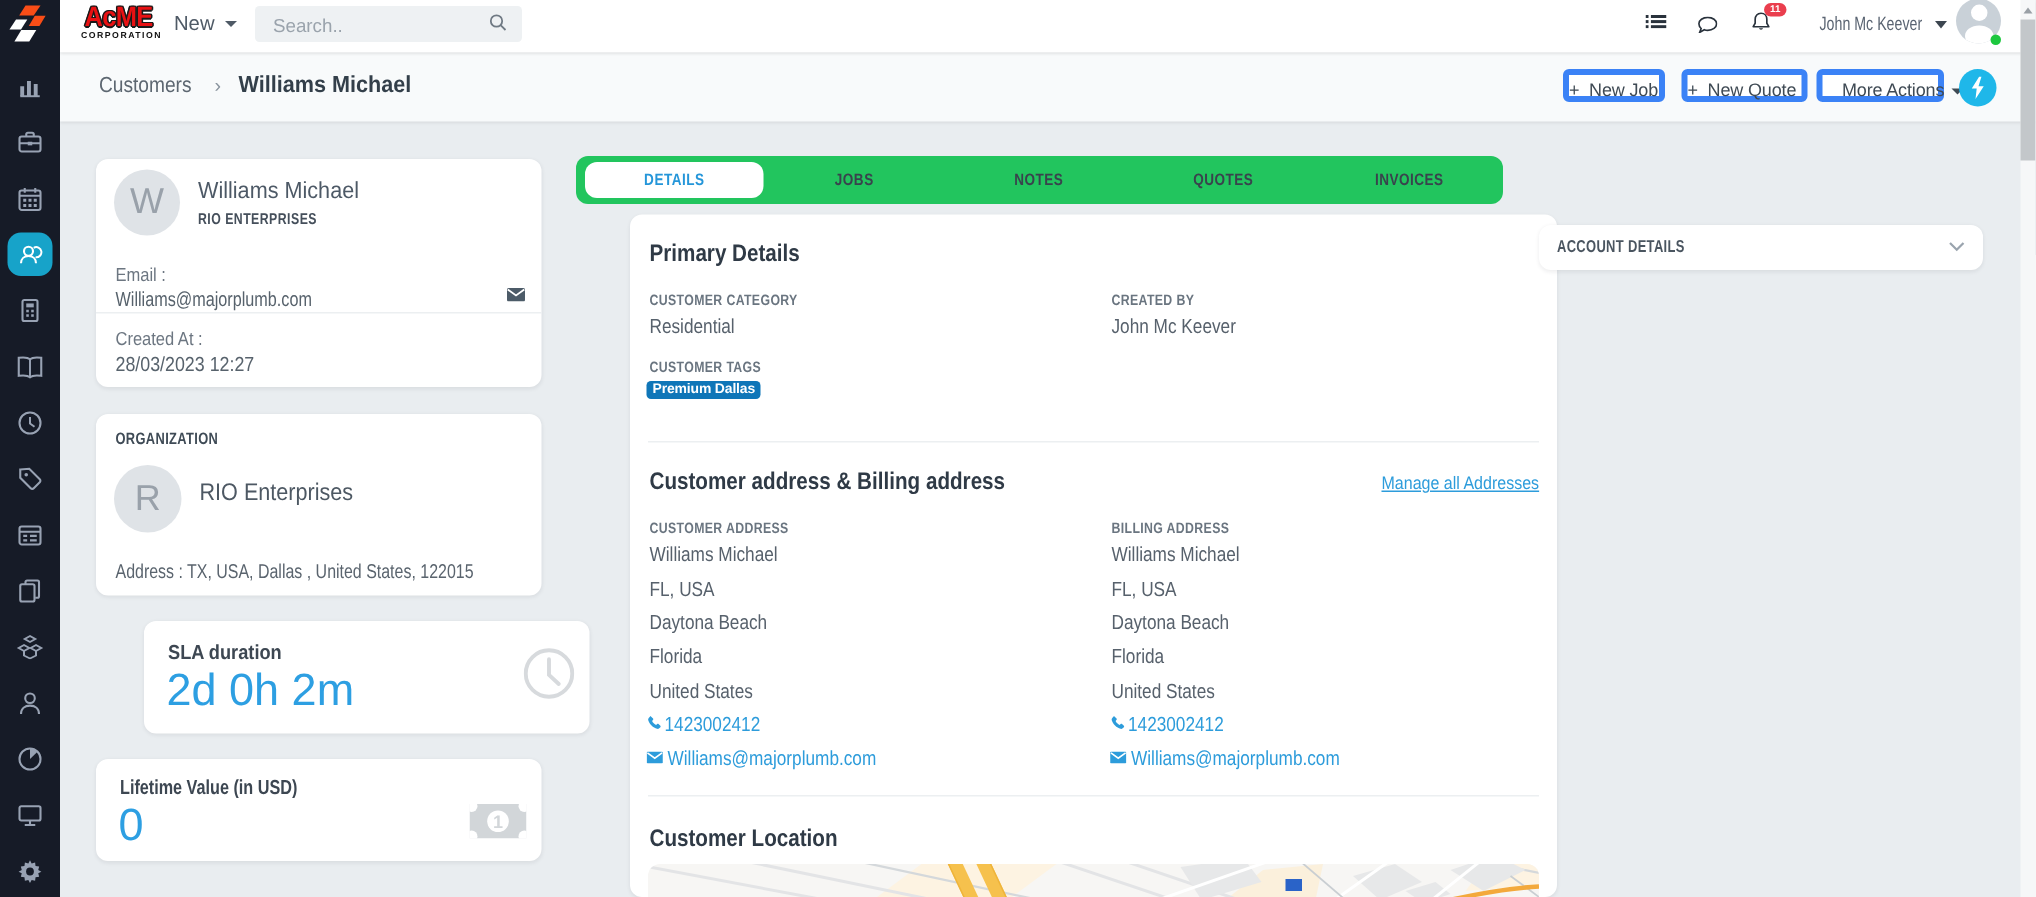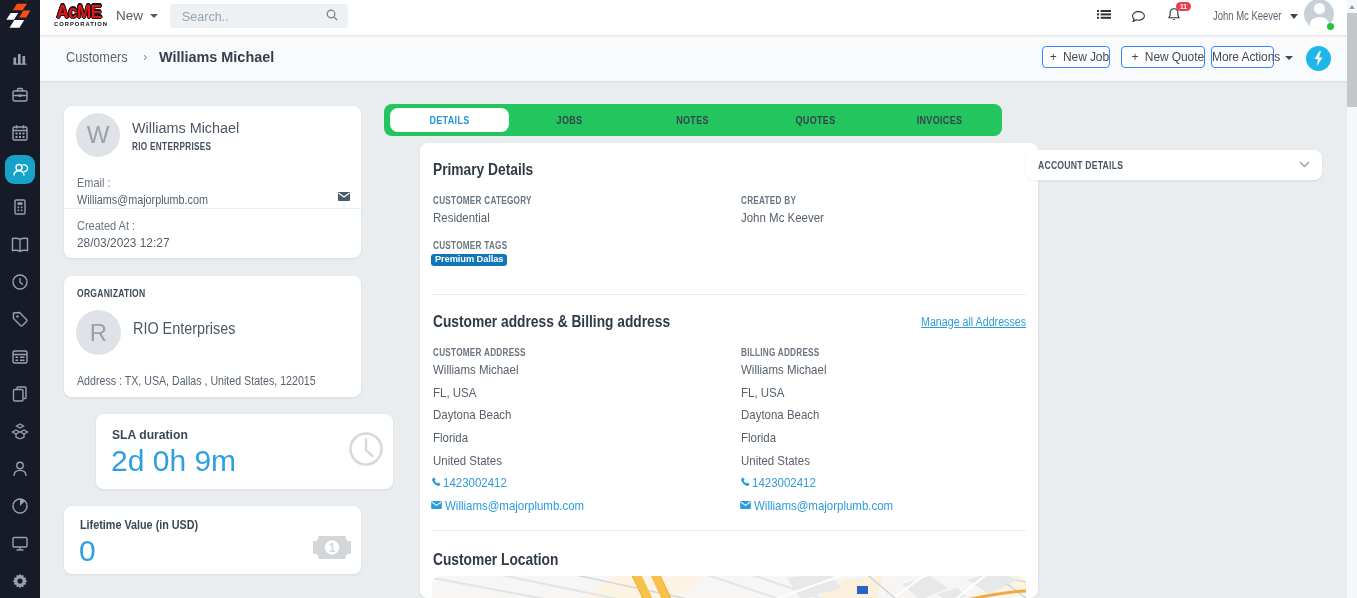--- a/index.html
+++ b/index.html
@@ -30,21 +30,21 @@
 #avatar { position:absolute; left:1264px; top:-1px; width:30px; height:30px; border-radius:50%; background:#c9d1d8; overflow:hidden; }
 #avatar .head { position:absolute; left:9.5px; top:4px; width:11px; height:11px; border-radius:50%; background:#fff; }
 #avatar .bod { position:absolute; left:5.5px; top:17.5px; width:19px; height:14px; border-radius:50%; background:#fff; }
 #gdot { position:absolute; left:1287px; top:23px; width:7px; height:7px; border-radius:50%; background:#1dc83f; }
 
 
 #crumb { left:40px; top:35px; width:1317px; height:46px; background:#f8fafb; box-shadow:0 1px 2px rgba(0,0,0,0.08); z-index:10; }
 #crumb .c1 { position:absolute; left:26px; top:14px; font-size:14.5px; color:#5d6771; white-space:nowrap; transform:scaleX(0.88); transform-origin:0 50%; }
 #crumb .sep { position:absolute; left:103px; top:14px; font-size:13px; color:#8a949e; }
 #crumb .c2 { position:absolute; left:119px; top:13px; font-size:15.5px; font-weight:bold; color:#333f4a; white-space:nowrap; transform:scaleX(0.93); transform-origin:0 50%; }
-.btn { position:absolute; top:11px; height:22px; background:#fff; border:1px solid #3b82f6; border-radius:4px; font-size:12px; color:#3f4a54; text-align:right; line-height:20px; white-space:nowrap; letter-spacing:-0.1px; }
+.btn { position:absolute; top:11px; height:22px; background:#fff; border:4px solid #3b82f6; border-radius:4px; font-size:12px; color:#3f4a54; text-align:left; line-height:20px; white-space:nowrap; letter-spacing:-0.1px; }
 #btn-action { position:absolute; left:1266px; top:11px; width:25px; height:25px; border-radius:50%; background:#1fb7e9; }
 
 
 #content { left:40px; top:81px; width:1317px; height:517px; background:#e9edf0; }
 .card { position:absolute; background:#fff; border-radius:8px; box-shadow:0 1px 3px rgba(20,30,40,0.08); }
 
 
 .avcirc { position:absolute; border-radius:50%; background:#dfe3e7; color:#99a1aa; text-align:center; }
 
 .divider { position:absolute; left:0; width:100%; height:1px; background:#eceff1; }
@@ -91,21 +91,21 @@
       <div style="position:absolute; left:13px; top:129px; font-size:13.5px; color:#57626c; white-space:nowrap; transform:scaleX(0.88); transform-origin:0 50%;">28/03/2023 12:27</div>
     </div>
     <div class="card" id="card2" style="left:24px; top:195px; width:297px; height:121px;">
       <div style="position:absolute; left:13px; top:11px; font-size:11px; font-weight:bold; letter-spacing:0.3px; color:#3f4b56; white-space:nowrap; transform:scaleX(0.78); transform-origin:0 50%;">ORGANIZATION</div>
       <div class="avcirc" style="left:12px; top:34px; width:45px; height:45px; font-size:24px; line-height:45px;">R</div>
       <div style="position:absolute; left:69px; top:44px; font-size:16px; color:#4d5863; white-space:nowrap; transform:scaleX(0.9); transform-origin:0 50%;">RIO Enterprises</div>
       <div style="position:absolute; left:13px; top:97px; font-size:13.3px; color:#5a646e; white-space:nowrap; transform:scaleX(0.8); transform-origin:0 50%;">Address : TX, USA, Dallas , United States, 122015</div>
     </div>
     <div class="card" id="card3" style="left:24px; top:333px; width:297px; height:75px;margin-left:32px;">
       <div style="position:absolute; left:16px; top:13px; font-size:13.5px; font-weight:bold; color:#3d4752; white-space:nowrap; transform:scaleX(0.9); transform-origin:0 50%;">SLA duration</div>
-      <div style="position:absolute; left:15px; top:30px; font-size:30px; color:#2d9fe2;">2d 0h 9m</div>
+      <div style="position:absolute; left:15px; top:30px; font-size:30px; color:#2d9fe2;">2d 0h 2m</div>
       <svg style="position:absolute; left:253px; top:18px;" width="34" height="34" viewBox="0 0 34 34">
           <circle cx="17" cy="17" r="15.5" fill="none" stroke="#d7dadd" stroke-width="2.6"></circle>
           <polyline points="17,7.5 17,18 23.5,24" fill="none" stroke="#d7dadd" stroke-width="2.6" stroke-linecap="round"></polyline>
         </svg>
     </div>
     <div class="card" id="card4" style="left:24px; top:425px; width:297px; height:68px;">
       <div style="position:absolute; left:16px; top:11px; font-size:13.5px; font-weight:bold; color:#3d4752; white-space:nowrap; transform:scaleX(0.8); transform-origin:0 50%;">Lifetime Value (in USD)</div>
       <div style="position:absolute; left:15px; top:28px; font-size:30px; color:#2d9fe2;">0</div>
       <svg style="position:absolute; left:249px; top:30px;" width="38" height="23" viewBox="0 0 38 23">
         <rect x="0" y="0" width="38" height="23" fill="#d2d6d9"></rect>
@@ -217,21 +217,21 @@
         </svg>
     </div>
   </div>
 
   <div class="abs" id="crumb">
     <span class="c1">Customers</span>
     <span class="sep">›</span>
     <span class="c2">Williams Michael</span>
     <div class="btn" style="left:1002px; width:68px;">+&nbsp; New Job</div>
     <div class="btn" style="left:1081px; width:84px;">+&nbsp; New Quote</div>
-    <div class="btn" style="left:1171px; width:63px;">More Actions <span style="display:inline-block; width:0; height:0; border-left:4px solid transparent; border-right:4px solid transparent; border-top:4.5px solid #3f4a54; margin-left:2px; vertical-align:1px;"></span></div>
+    <div class="btn" style="left:1171px; width:85px;padding-left:13px;">More Actions <span style="display:inline-block; width:0; height:0; border-left:4px solid transparent; border-right:4px solid transparent; border-top:4.5px solid #3f4a54; margin-left:2px; vertical-align:1px;"></span></div>
     <div id="btn-action">
         <svg style="position:absolute; left:8px; top:5px;" width="9" height="15" viewBox="0 0 9 15">
           <polygon points="5.5,0 0.5,8 3.8,8 3,15 8.5,6.5 5,6.5 7,0" fill="#fff"></polygon>
         </svg>
       </div>
   </div>
 
   <div class="abs" id="topbar">
     <div id="acme">
         <span class="big">AcME</span>

